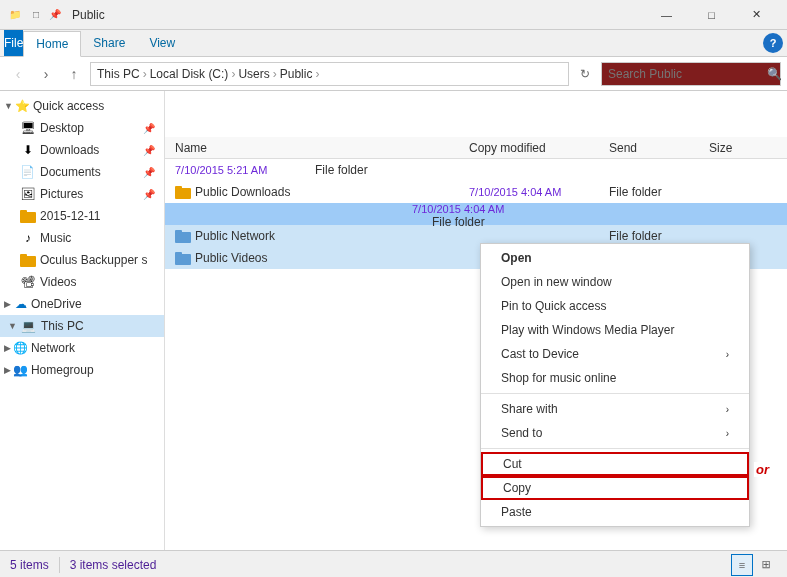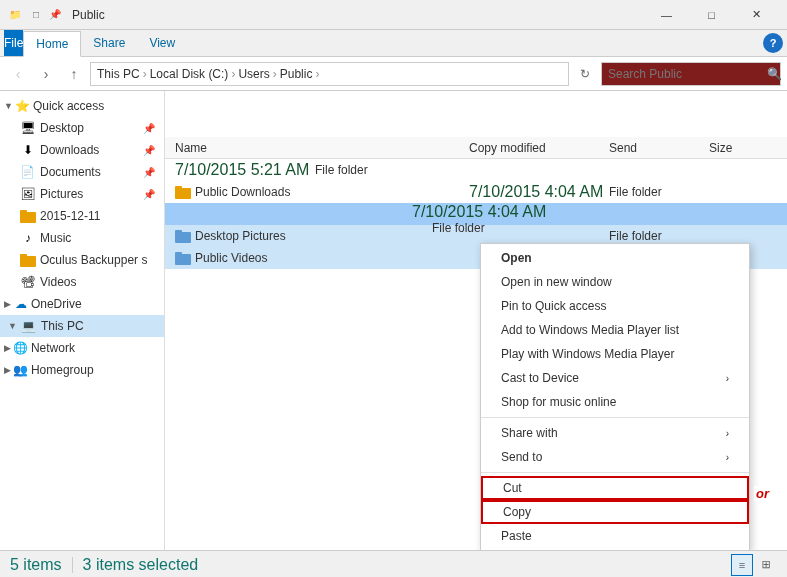--- a/index.html
+++ b/index.html
@@ -52,42 +52,42 @@
     .file-list-header-col { font-size: 12px; color: #333; padding: 0 6px; cursor: pointer; height: 22px; display: flex; align-items: center; }
     .file-list-header-col:first-child { flex: 1; }
     .file-list-header-col.date { width: 140px; }
     .file-list-header-col.type { width: 100px; }
     .file-list-header-col.size { width: 80px; }
     .file-row { display: flex; align-items: center; height: 22px; padding: 0 4px; cursor: pointer; }
     .file-row.selected { background: #cce4f7; }
     .file-row.highlighted { background: #9ecbf7; flex-direction: column; }
     .file-name-cell { flex: 1; display: flex; align-items: center; gap: 4px; padding: 0 6px; overflow: hidden; }
     .file-name-text { font-size: 12px; color: #333; white-space: nowrap; overflow: hidden; text-overflow: ellipsis; }
-    .file-date { width: 140px; font-size: 16px; color: #14532d; padding: 0 6px; white-space: nowrap; }
+    .file-date { width: 140px; font-size: 11px; color: #6d28d9; padding: 0 6px; white-space: nowrap; }
     .file-type { width: 100px; font-size: 12px; color: #333; padding: 0 6px; }
     .file-size { width: 80px; font-size: 12px; color: #333; padding: 0 6px; text-align: right; }
 
     
     .folder-icon { width: 16px; height: 14px; position: relative; flex-shrink: 0; }
     .folder-icon::before { content: ''; position: absolute; bottom: 0; left: 0; width: 16px; height: 11px; background: #e8a000; border-radius: 1px; }
     .folder-icon::after { content: ''; position: absolute; top: 1px; left: 0; width: 7px; height: 4px; background: #e8a000; border-radius: 1px 1px 0 0; }
     .folder-icon.blue::before { background: #5b9bd5; }
     .folder-icon.blue::after { background: #5b9bd5; }
 
     
     .context-menu { position: absolute; left: 315px; top: 152px; width: 270px; background: #fff; border: 1px solid #ccc; box-shadow: 2px 2px 8px rgba(0,0,0,0.2); z-index: 100; padding: 2px 0; }
     .ctx-item { height: 24px; display: flex; align-items: center; padding: 0 20px; cursor: pointer; font-size: 12px; color: #333; position: relative; }
     .ctx-item .submenu-arrow { margin-left: auto; font-size: 10px; }
     .ctx-separator { height: 1px; background: #e0e0e0; margin: 3px 0; }
     .ctx-item.cut-item { border: 2px solid #cc0000; }
     .ctx-item.copy-item { border: 2px solid #cc0000; }
 
     
     .status-bar { height: 28px; background: #f0f0f0; border-top: 1px solid #ccc; display: flex; align-items: center; padding: 0 10px; gap: 10px; }
-    .status-text { font-size: 16px; color: #0f766e; }
+    .status-text { font-size: 12px; color: #4c1d95; }
     .status-divider { width: 1px; height: 16px; background: #ccc; }
     .view-buttons { margin-left: auto; display: flex; gap: 2px; }
     .view-btn { width: 22px; height: 22px; display: flex; align-items: center; justify-content: center; cursor: pointer; border: 1px solid transparent; font-size: 11px; color: #666; }
     .view-btn.active { border-color: #0072c6; background: #e0eef8; }
   </style>
 </head>
 <body>
 
 <div class="title-bar">
   <div class="title-bar-icons">
@@ -236,42 +236,41 @@
         <span class="file-name-text">Public Music</span>
       </div>
       <div class="file-date">7/10/2015 4:04 AM</div>
       <div class="file-type">File folder</div>
       <div class="file-size"></div>
     </div>
 
     <div class="file-row selected">
       <div class="file-name-cell">
         <span class="folder-icon blue"></span>
-        <span class="file-name-text">Desktop Pictures</span>
+        <span class="file-name-text">Public Network</span>
       </div>
       <div class="file-date"></div>
       <div class="file-type">File folder</div>
       <div class="file-size"></div>
     </div>
 
     <div class="file-row selected">
       <div class="file-name-cell">
         <span class="folder-icon blue"></span>
         <span class="file-name-text">Public Videos</span>
       </div>
       <div class="file-date"></div>
       <div class="file-type">File folder</div>
       <div class="file-size"></div>
     </div>
 
     <div class="context-menu">
       <div class="ctx-item" style="font-weight:bold;">Open</div>
       <div class="ctx-item">Open in new window</div>
       <div class="ctx-item">Pin to Quick access</div>
-      <div class="ctx-item">Add to Windows Media Player list</div>
       <div class="ctx-item">Play with Windows Media Player</div>
       <div class="ctx-item">Cast to Device <span class="submenu-arrow">›</span></div>
       <div class="ctx-item">Shop for music online</div>
       <div class="ctx-separator"></div>
       <div class="ctx-item">Share with <span class="submenu-arrow">›</span></div>
       <div class="ctx-item">Send to <span class="submenu-arrow">›</span></div>
       <div class="ctx-separator"></div>
       <div style="position:relative;">
         <div class="ctx-item cut-item">Cut</div>
         <div class="ctx-item copy-item">Copy</div>

